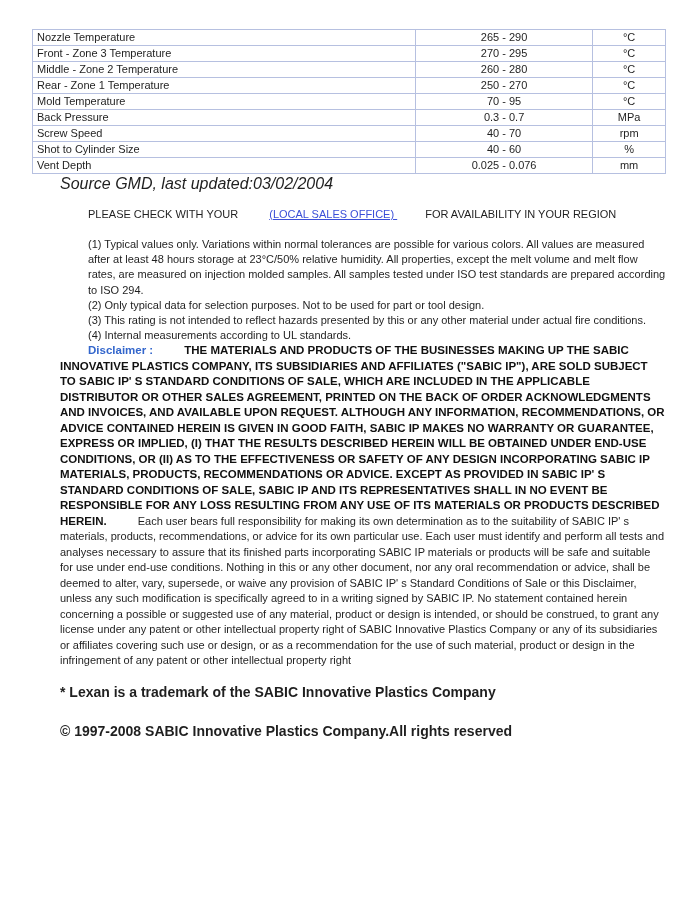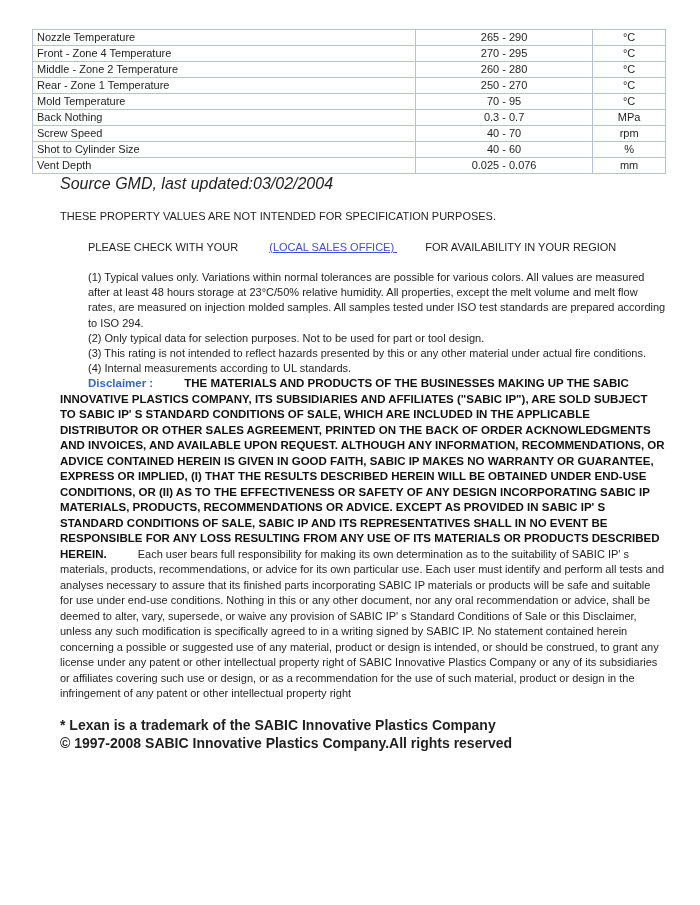--- a/index.html
+++ b/index.html
@@ -80,61 +80,61 @@
     font-weight: bold;
     font-size: 11.5px;
     color: #111;
   }
   .footer-line {
     font-size: 14px;
     line-height: 13px;
     font-weight: bold;
   }
   .trademark { margin-top: 17px; }
-  .copyright { margin-top: 5px; }
+  .copyright { margin-top: 26px; }
 </style>
 </head>
 <body>
 
 <div class="page">
 
   <table class="params">
     <colgroup>
       <col class="c-prop">
         <col class="c-val">
         <col class="c-unit">
     </colgroup>
     <tbody>
       <tr>
         <td class="prop">Nozzle Temperature</td>
         <td class="val">265 - 290</td>
         <td class="unit">°C</td>
       </tr>
       <tr>
-        <td class="prop">Front - Zone 4 Temperature</td>
+        <td class="prop">Front - Zone 3 Temperature</td>
         <td class="val">270 - 295</td>
         <td class="unit">°C</td>
       </tr>
       <tr>
         <td class="prop">Middle - Zone 2 Temperature</td>
         <td class="val">260 - 280</td>
         <td class="unit">°C</td>
       </tr>
       <tr>
         <td class="prop">Rear - Zone 1 Temperature</td>
         <td class="val">250 - 270</td>
         <td class="unit">°C</td>
       </tr>
       <tr>
         <td class="prop">Mold Temperature</td>
         <td class="val">70 - 95</td>
         <td class="unit">°C</td>
       </tr>
       <tr>
-        <td class="prop">Back Nothing</td>
+        <td class="prop">Back Pressure</td>
         <td class="val">0.3 - 0.7</td>
         <td class="unit">MPa</td>
       </tr>
       <tr>
         <td class="prop">Screw Speed</td>
         <td class="val">40 - 70</td>
         <td class="unit">rpm</td>
       </tr>
       <tr>
         <td class="prop">Shot to Cylinder Size</td>
@@ -144,21 +144,20 @@
       <tr>
         <td class="prop">Vent Depth</td>
         <td class="val">0.025 - 0.076</td>
         <td class="unit">mm</td>
       </tr>
     </tbody>
   </table>
 
   <div class="source">Source GMD, last updated:03/02/2004</div>
 
-  <div class="statement">THESE PROPERTY VALUES ARE NOT INTENDED FOR SPECIFICATION PURPOSES.</div>
 
   <div class="statement second"><span>PLEASE CHECK WITH YOUR </span><a class="link">(LOCAL SALES OFFICE) </a><span>FOR AVAILABILITY IN YOUR REGION</span></div>
 
   <div class="notes">
     <div class="note">(1) Typical values only. Variations within normal tolerances are possible for various colors. All values are measured after at least 48 hours storage at 23°C/50% relative humidity. All properties, except the melt volume and melt flow rates, are measured on injection molded samples. All samples tested under ISO test standards are prepared according to ISO 294.</div>
     <div class="note">(2) Only typical data for selection purposes. Not to be used for part or tool design.</div>
     <div class="note">(3) This rating is not intended to reflect hazards presented by this or any other material under actual fire conditions.</div>
     <div class="note">(4) Internal measurements according to UL standards.</div>
   </div>
 

